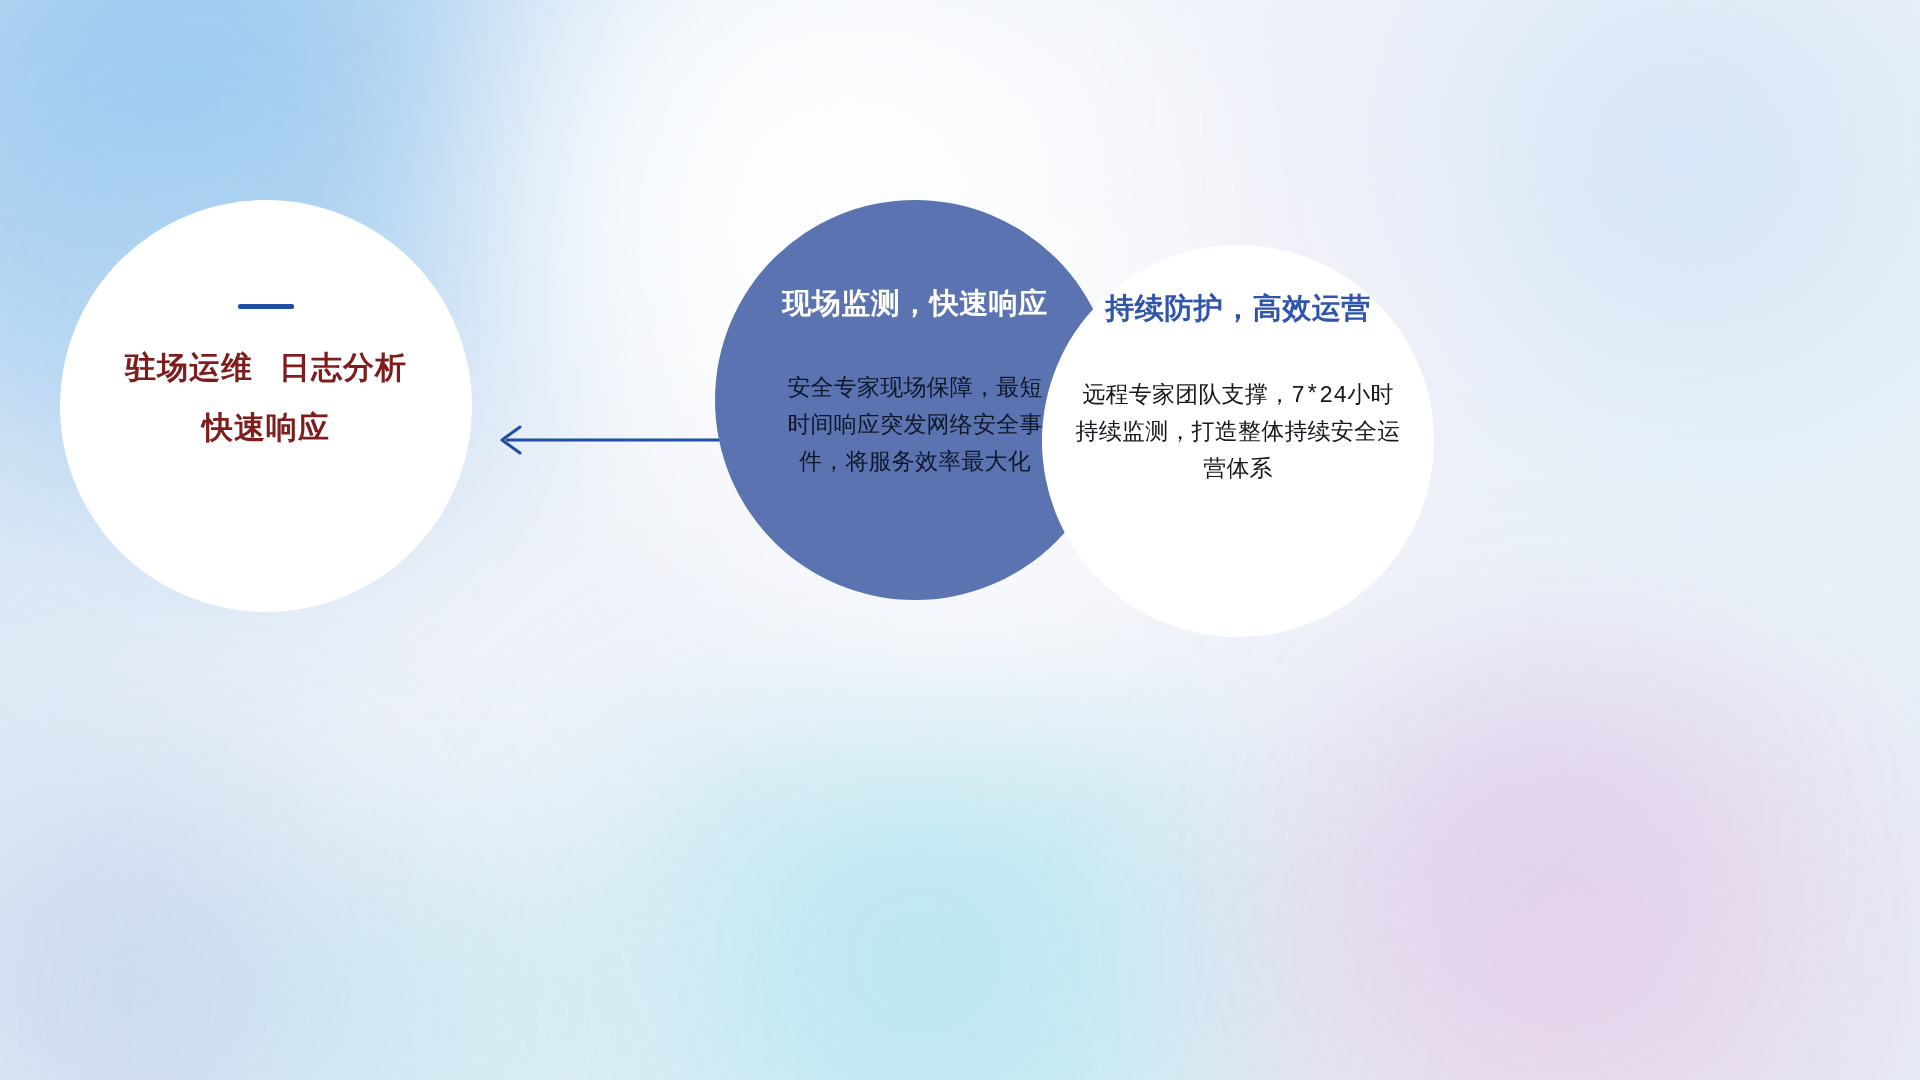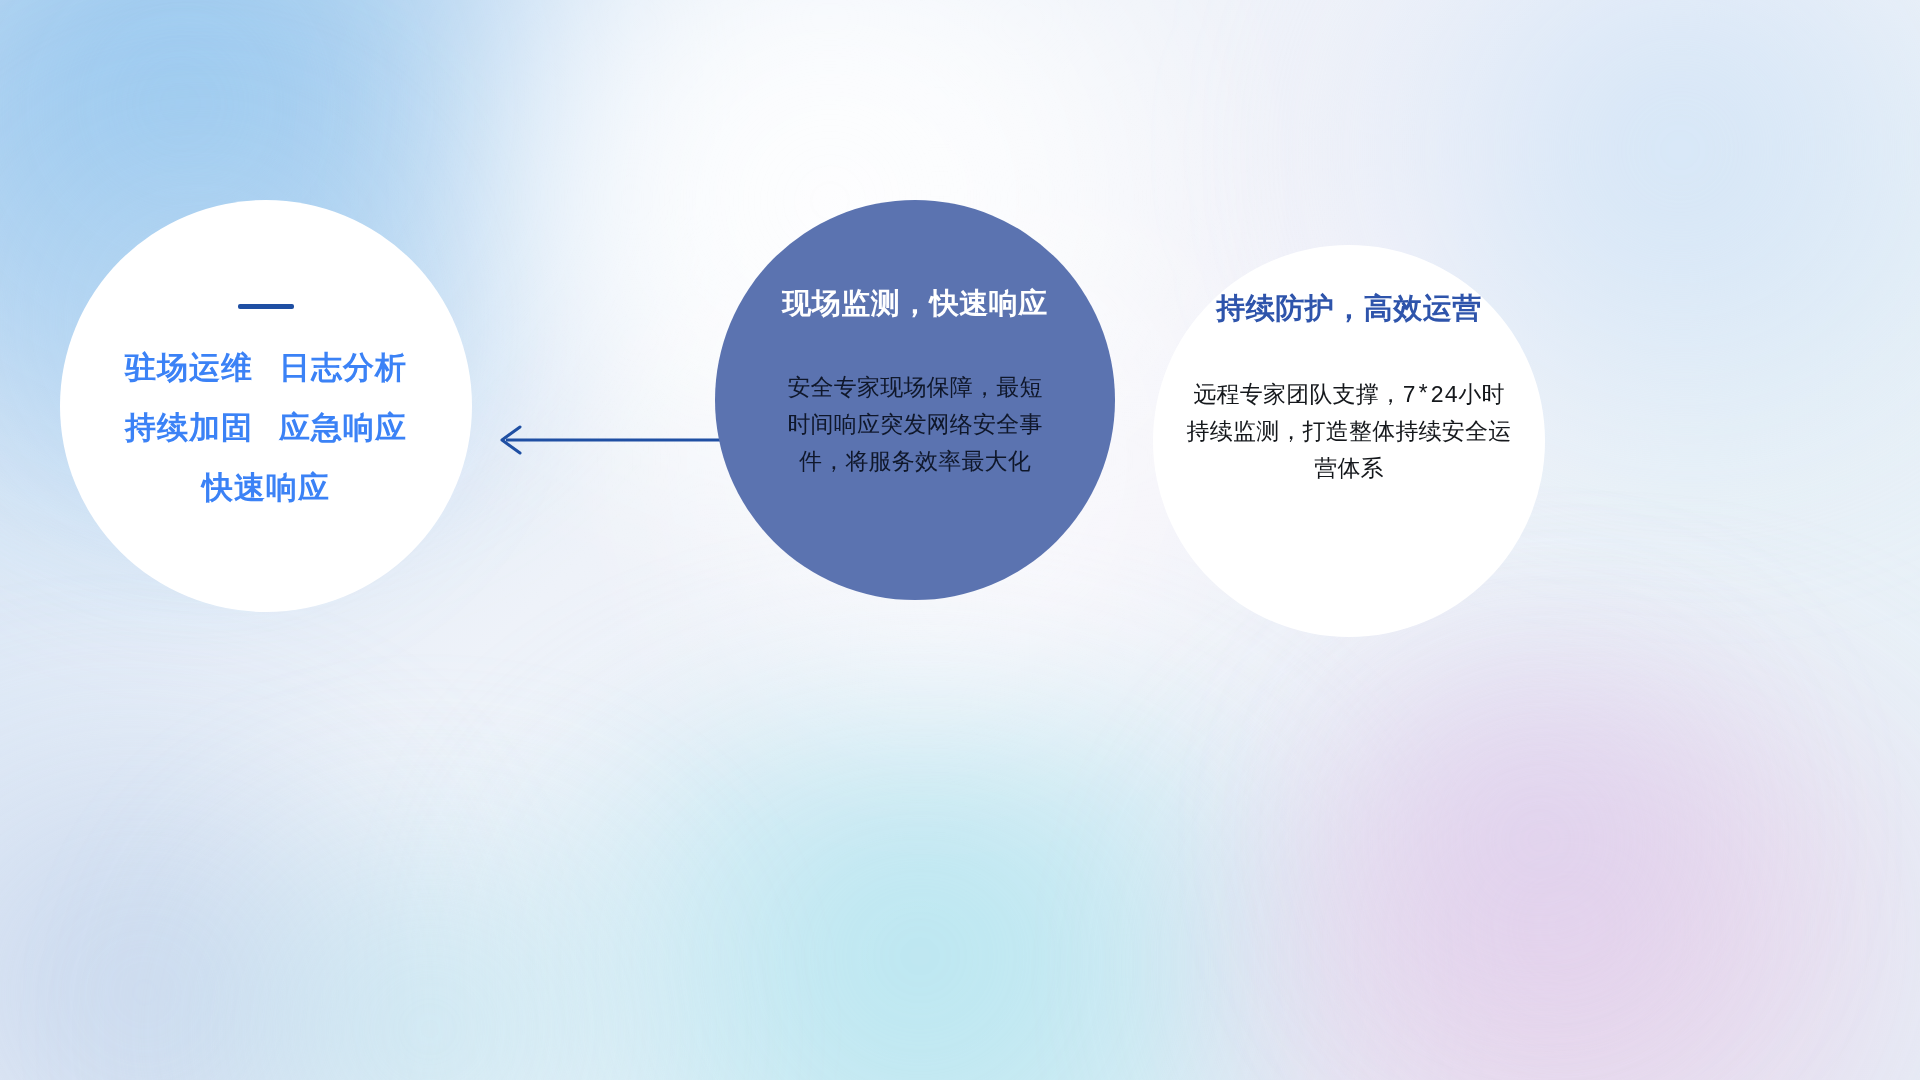--- a/index.html
+++ b/index.html
@@ -121,21 +121,21 @@
     left: 715px;
     top: 200px;
     width: 400px;
     height: 400px;
     background: #5b73b0;
     z-index: 4;
     padding-top: 86px;
   }
 
   .circle-right {
-    left: 1153px;
+    left: 1042px;
     top: 245px;
     width: 392px;
     height: 392px;
     background: #ffffff;
     z-index: 5;
     padding-top: 46px;
   }
 
   
   .dash {
@@ -147,21 +147,21 @@
   }
   .left-lines {
     display: flex;
     flex-direction: column;
     align-items: center;
     gap: 26px;
   }
   .left-line {
     font-size: 31px;
     font-weight: bold;
-    color: #3b82f6;
+    color: #7f1d1d;
     letter-spacing: 1px;
     white-space: nowrap;
     line-height: 1.1;
   }
   .left-line .gap {
     display: inline-block;
     width: 26px;
   }
 
   
@@ -237,23 +237,20 @@
     </svg>
   </div>
 
   <div class="circle circle-left">
     <div class="dash"></div>
     <div class="left-lines">
       <div class="left-line">
         <span>驻场运维</span><span class="gap"></span><span>日志分析</span>
       </div>
       <div class="left-line">
-        <span>持续加固</span><span class="gap"></span><span>应急响应</span>
-      </div>
-      <div class="left-line">
         <span>快速响应</span>
       </div>
     </div>
   </div>
 
   <div class="circle circle-dark">
     <div class="dark-title">现场监测，快速响应</div>
     <div class="dark-body">安全专家现场保障，最短时间响应突发网络安全事件，将服务效率最大化</div>
   </div>
 

